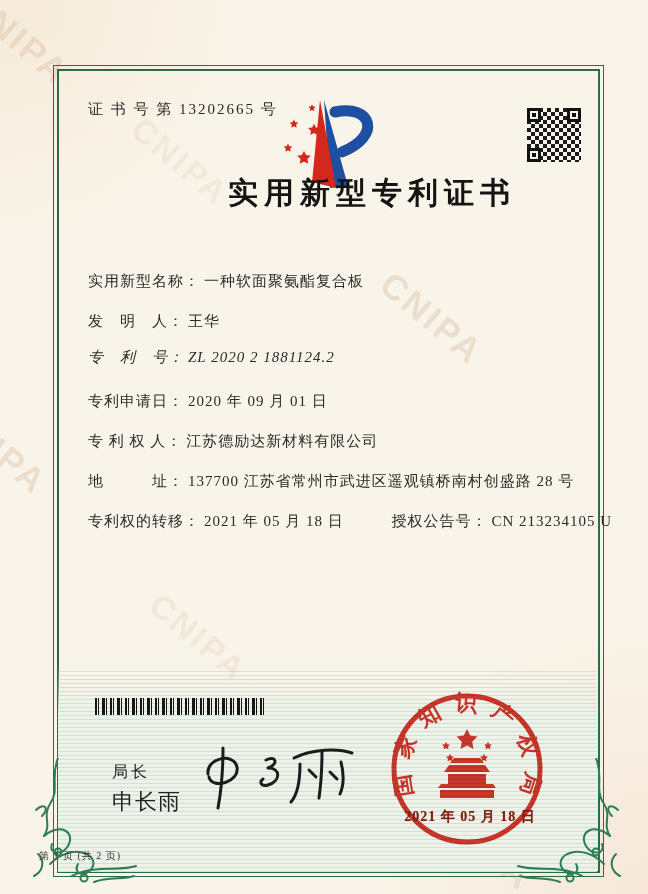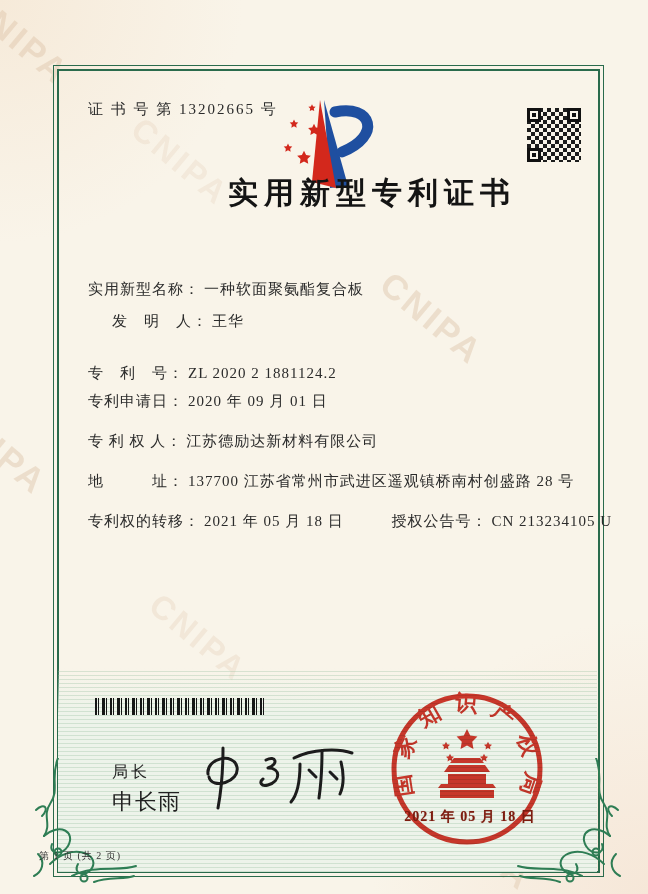--- a/index.html
+++ b/index.html
@@ -50,21 +50,21 @@
   .qr .finder::after{content:"";position:absolute;left:2px;top:2px;width:4px;height:4px;background:#111;}
   .qr .f1{left:0;top:0;} .qr .f2{right:0;top:0;} .qr .f3{left:0;bottom:0;}
   .title{
     position:absolute; left:53px; top:173px; width:638px; text-align:center;
     font-size:30px; font-weight:bold; letter-spacing:6px; color:#141414;
   }
   .fields{position:absolute; left:88px; top:264px; width:480px; font-size:15px;}
   .frow{position:absolute; left:0; white-space:nowrap;}
   .frow .lab{letter-spacing:1px;}
   .frow .val{margin-left:4px; letter-spacing:1px;}
-  .r1{top:16px;} .r2{top:48px;margin-left:24px;} .r3{top:100px;} .r4{top:128px;} .r5{top:168px;} .r6{top:208px;} .r7{top:248px;}
+  .r1{top:8px;} .r2{top:48px;} .r3{top:84px;font-style:italic;} .r4{top:128px;} .r5{top:168px;} .r6{top:208px;} .r7{top:248px;}
   .pair2{margin-left:44px;}
   .body-text{
     position:absolute; left:88px; top:543px; width:474px;
     font-size:14.5px; line-height:26.5px; text-align:justify; font-style:italic;
     color:#242424;
   }
   .body-text p{margin:0; text-indent:2em;}
   .barcode{
     position:absolute; left:95px; top:698px; width:172px; height:17px;
     background:repeating-linear-gradient(90deg,

